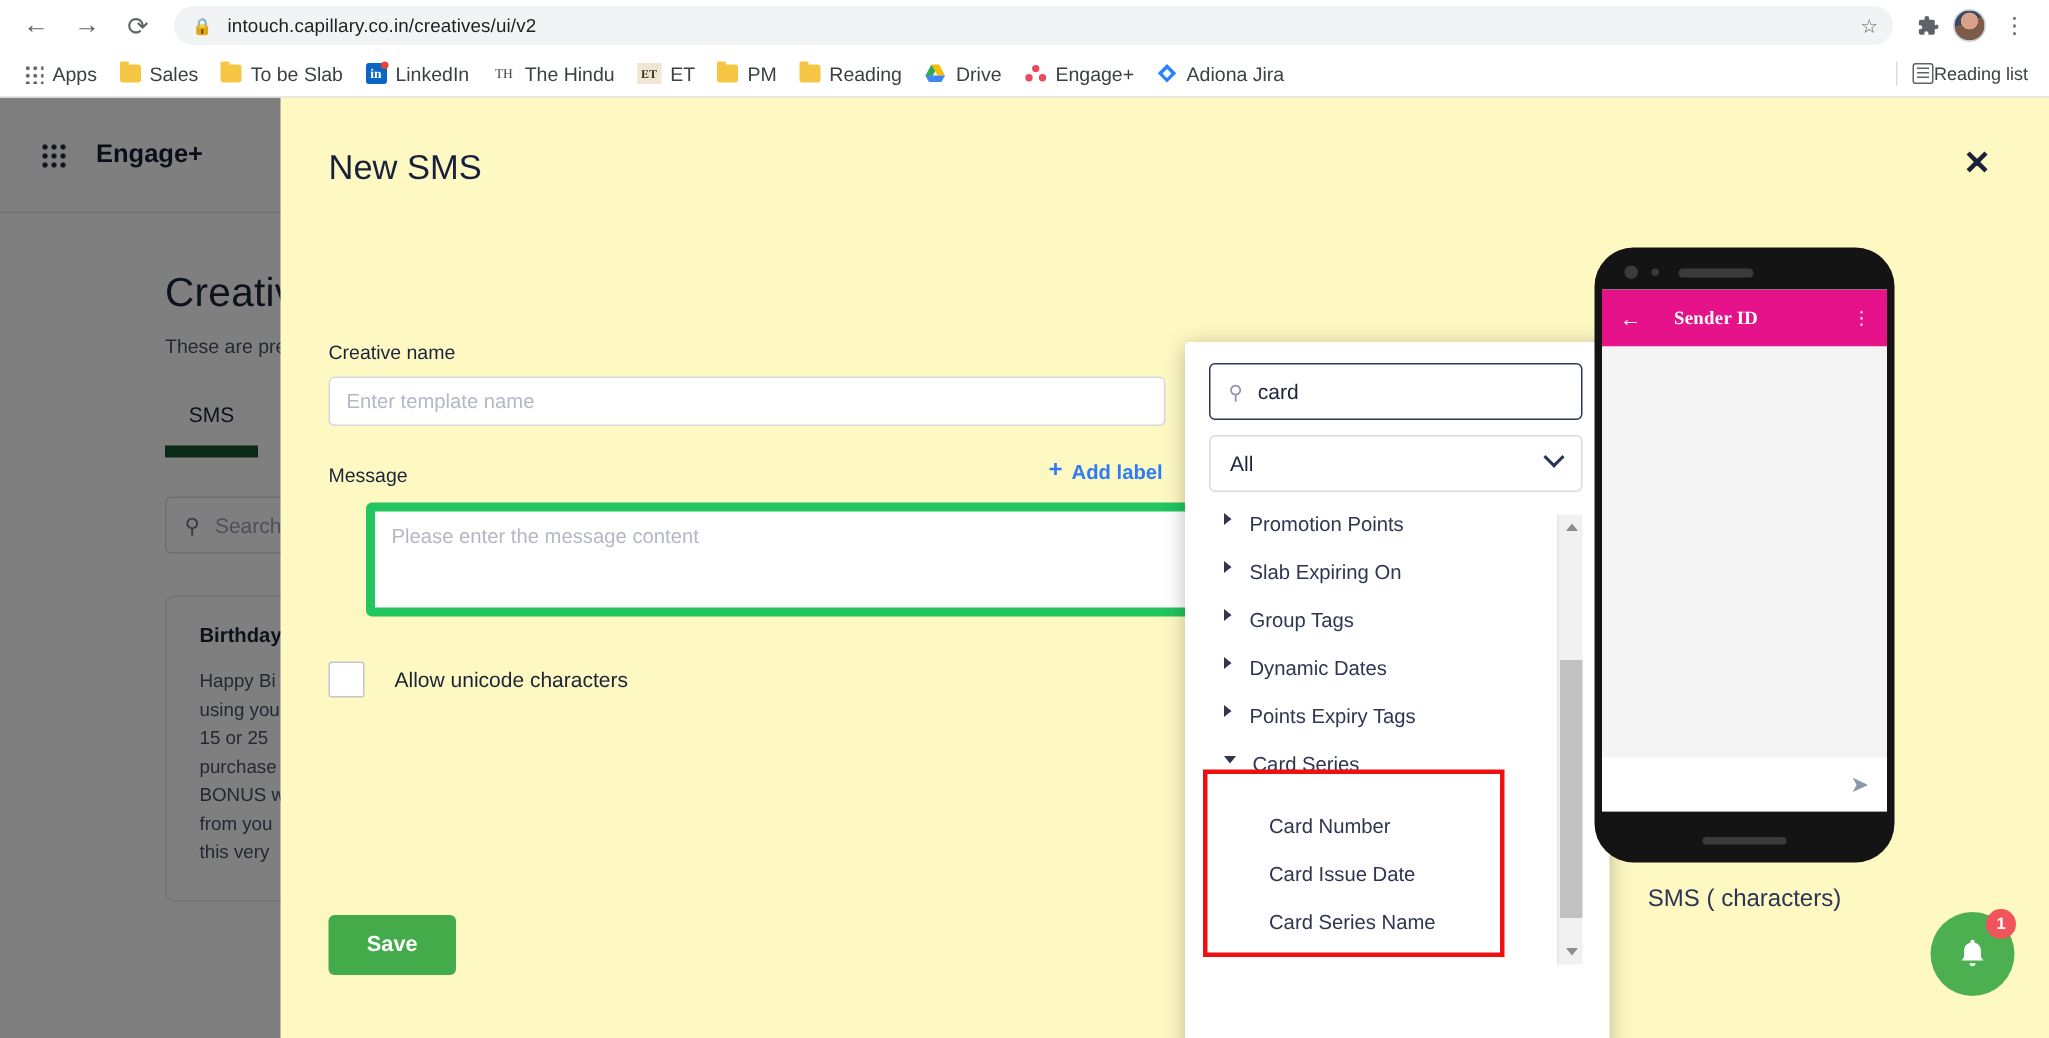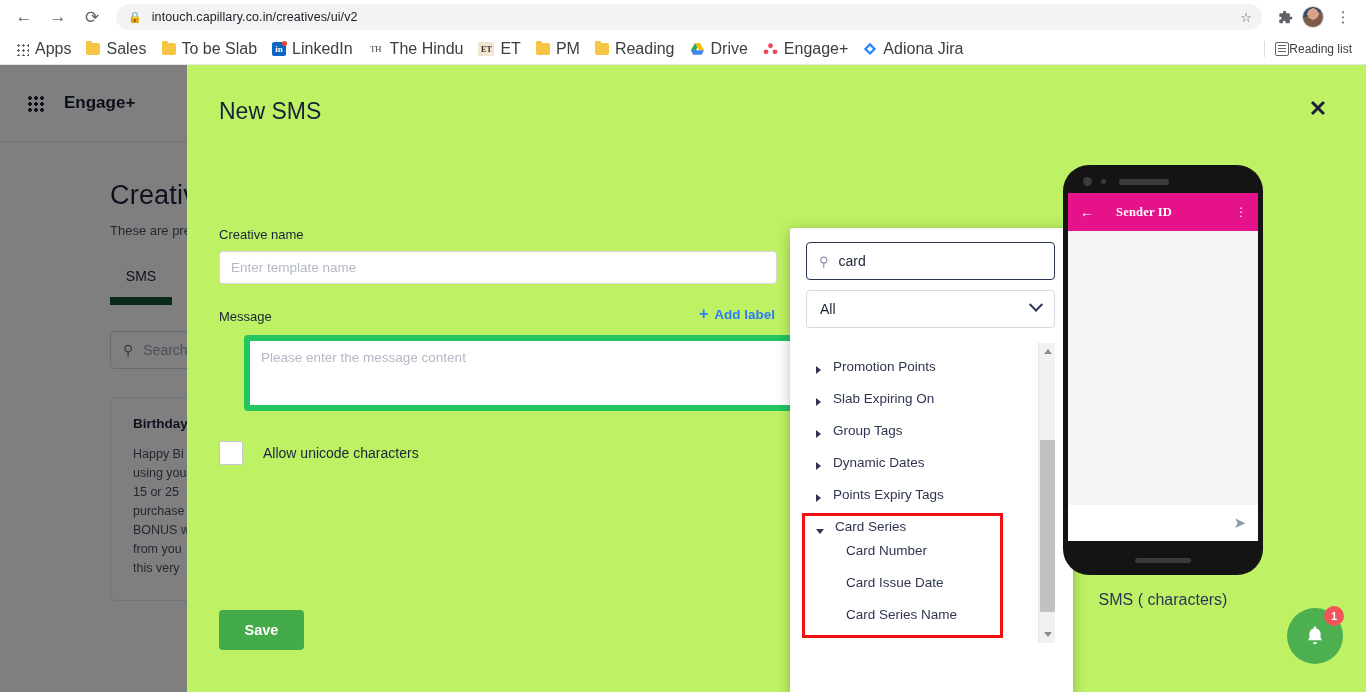--- a/index.html
+++ b/index.html
@@ -44,21 +44,21 @@
 
   #bookmark-bar {
     position: absolute; top: 34px; left: 0; width: 1366px; height: 31px;
     display: flex; align-items: center; padding: 0 8px; font-size: 12px;
     color: #3c4043; border-bottom: 1px solid #e4e6e8;
   }
   .bm {
     display: flex; align-items: center; height: 22px; padding: 0 7px;
     border-radius: 4px; white-space: nowrap; margin-right: 1px;
   }
-  .bm .bm-label { margin-left: 6px; font-size: 16px; color:#3c4043; }
+  .bm .bm-label { margin-left: 6px; font-size: 13px; color:#3c4043; }
   .ico-apps {
     width: 14px; height: 14px;
     background-image: radial-gradient(circle, #5f6368 1.2px, transparent 1.4px);
     background-size: 5px 5px; background-position: 1px 1px;
   }
   .ico-folder {
     width: 14px; height: 12px; background: #f6c544; border-radius: 1px 2px 2px 2px;
     position: relative;
   }
   .ico-folder::before {
@@ -142,21 +142,21 @@
   #app-card-title { font-size:13.5px; font-weight:bold; color:#1b2338; }
   #app-card-body { margin-top:14px; font-size:12.5px; line-height:19px; color:#4b5166; }
   #dim-overlay {
     position:absolute; top:0; left:0; width:1366px; height:627px;
     background: rgba(0,0,0,.5);
   }
 
   
   #modal {
     position: absolute; top: 65px; left: 187px; width: 1179px; height: 627px;
-    background: #bef264;
+    background: #fef9c3;
   }
   #modal-title {
     position:absolute; left:32px; top:33px; font-size:23px; color:#18203b;
     font-weight: normal;
   }
   #modal-close {
     position:absolute; right:34px; top:30px; width:28px; height:28px;
     display:flex; align-items:center; justify-content:center;
     font-size:22px; color:#18203b; font-weight:bold; cursor:pointer;
   }
@@ -231,21 +231,21 @@
   #token-filter-caret {
     margin-left:auto; width:10px; height:10px; border-right:2px solid #2b3555;
     border-bottom:2px solid #2b3555; transform:rotate(45deg) translate(-3px,-3px);
   }
 
   #token-list {
     position:absolute; left:16px; top:114px; width:249px; height:360px;
     overflow:hidden;
   }
   .token-node {
-    display:flex; align-items:flex-end; height:32px; cursor:pointer;
+    display:flex; align-items:flex-start; height:32px; cursor:pointer;
     font-size:13.5px; color:#2e3650; padding-left:10px;
   }
   .token-node .caret-right {
     width:0; height:0; border-left:5px solid #2e3650;
     border-top:4px solid transparent; border-bottom:4px solid transparent;
     margin-right:12px;
   }
   .token-node .caret-down {
     width:0; height:0; border-top:5px solid #2e3650;
     border-left:4px solid transparent; border-right:4px solid transparent;

